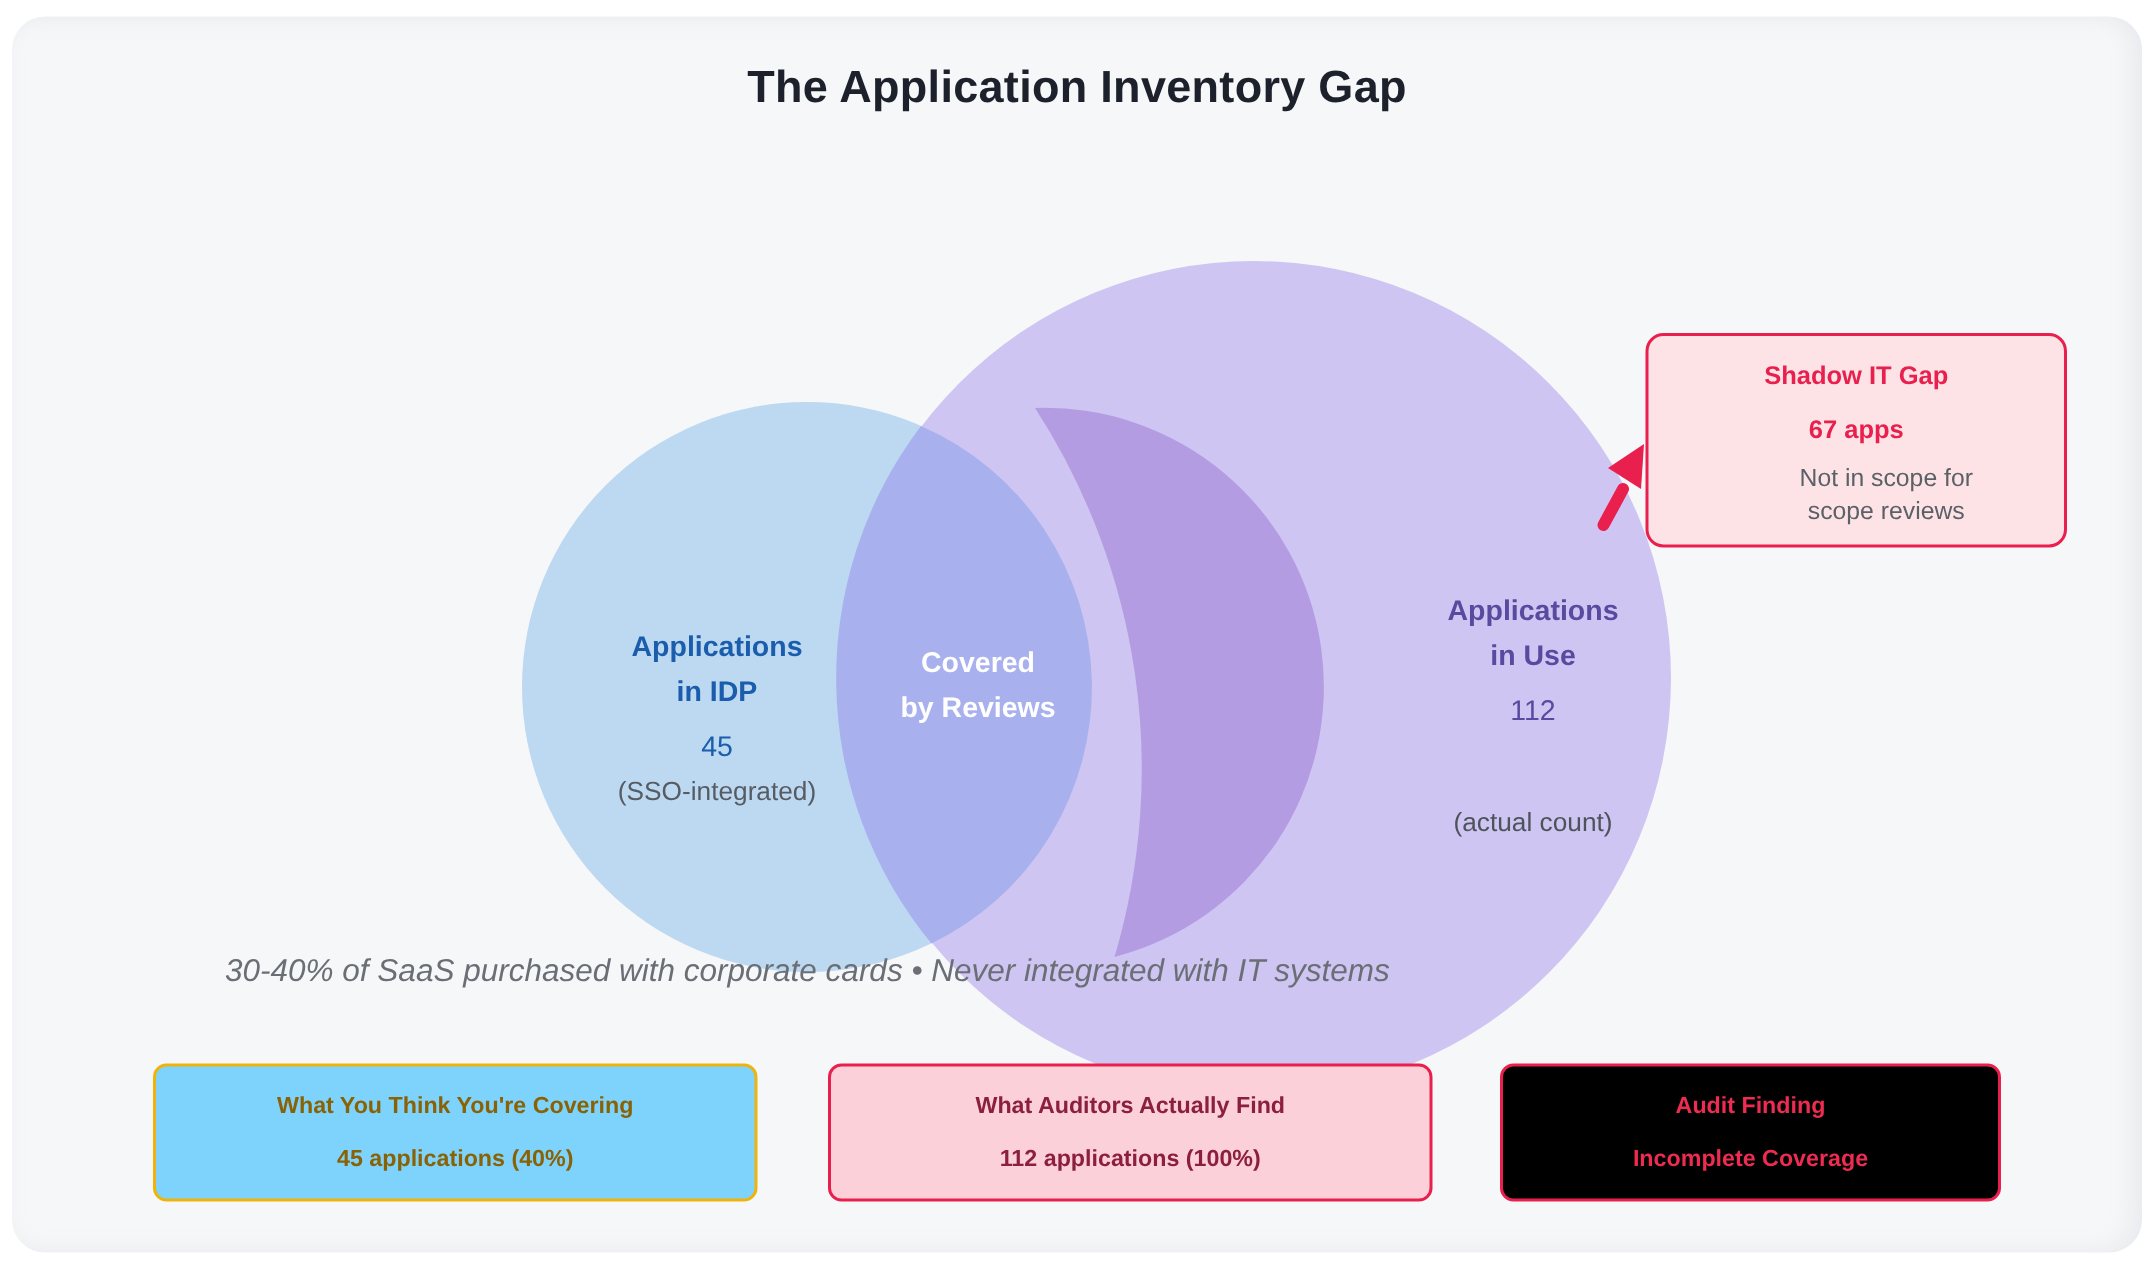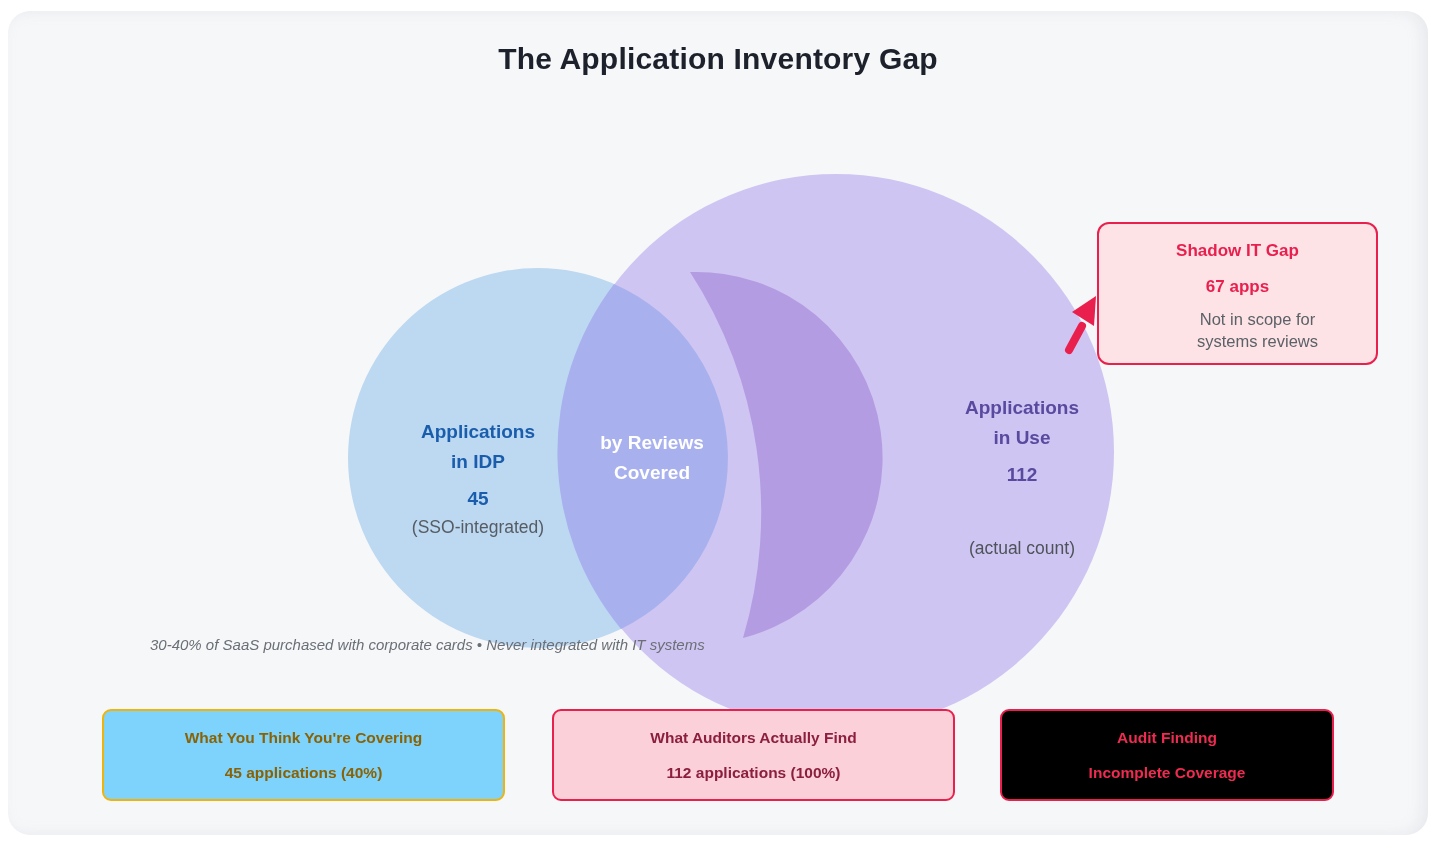--- a/index.html
+++ b/index.html
@@ -24,21 +24,21 @@
     font-weight: 700;
     color: #1d212b;
     letter-spacing: 0.2px;
   }
   svg.venn {
     position: absolute;
     left: 0; top: 0; width: 1436px; height: 846px;
   }
   .vlabel { position: absolute; text-align: center; }
   .vlabel .ln { font-size: 19px; font-weight: 700; line-height: 30px; }
-  .vlabel .count { font-size: 19px; font-weight: 700; line-height: 24px; margin-top: 10px; }
+  .vlabel .count { font-size: 19px; font-weight: 400; line-height: 24px; margin-top: 10px; }
   .vlabel .note { font-size: 17.5px; font-weight: 400; line-height: 26px; margin-top: 3px; color: #565c63; }
 
   .label-idp   { left: 328px; top: 417px; width: 300px; color: #1a5dac; }
   .label-cov   { left: 532px; top: 428px; width: 240px; color: #ffffff; }
   .label-inuse { left: 872px; top: 393px; width: 300px; color: #5a4a9f; }
   .label-inuse .note { color: #4d535a; margin-top: 48px; }
 
   .callout {
     position: absolute;
     left: 1097px; top: 222px; width: 281px; height: 143px;
@@ -49,21 +49,21 @@
     text-align: center;
     padding-top: 15px;
   }
   .callout .c-title { font-size: 17px; font-weight: 700; color: #e9204e; line-height: 24px; }
   .callout .c-count { font-size: 17px; font-weight: 700; color: #e9204e; line-height: 24px; margin-top: 12px; }
   .callout .c-desc  { font-size: 16.5px; color: #5b6167; line-height: 22px; margin-top: 9px; margin-left: 40px; }
 
   .footnote {
     position: absolute;
     left: 150px; top: 636px;
-    font-size: 15px;
+    font-size: 21px;
     font-style: italic;
     color: #6a6f76;
   }
 
   .bbox {
     position: absolute;
     top: 709px; height: 92px;
     box-sizing: border-box;
     border-radius: 9px;
     border: 2.5px solid;
@@ -98,37 +98,37 @@
 <div class="title">The Application Inventory Gap</div>
 
 <div class="vlabel label-idp">
   <div class="ln">Applications</div>
   <div class="ln">in IDP</div>
   <div class="count">45</div>
   <div class="note">(SSO-integrated)</div>
 </div>
 
 <div class="vlabel label-cov">
+  <div class="ln">Covered</div>
   <div class="ln">by Reviews</div>
-  <div class="ln">Covered</div>
 </div>
 
 <div class="vlabel label-inuse">
   <div class="ln">Applications</div>
   <div class="ln">in Use</div>
   <div class="count">112</div>
   <div class="note">(actual count)</div>
 </div>
 
 <div class="callout">
   <div class="c-title">Shadow IT Gap</div>
   <div class="c-count">67 apps</div>
   <div class="c-desc">
     <div>Not in scope for</div>
-    <div>systems reviews</div>
+    <div>scope reviews</div>
   </div>
 </div>
 
 <div class="footnote">30-40% of SaaS purchased with corporate cards • Never integrated with IT systems</div>
 
 <div class="bbox bbox-1">
   <div>What You Think You're Covering</div>
   <div>45 applications (40%)</div>
 </div>
 

